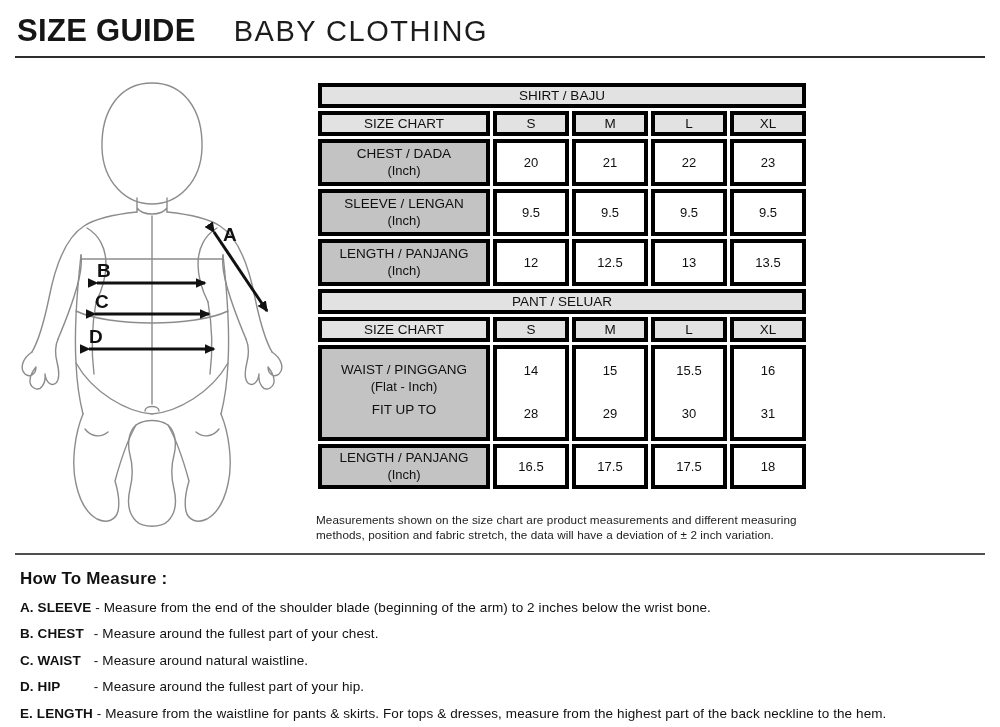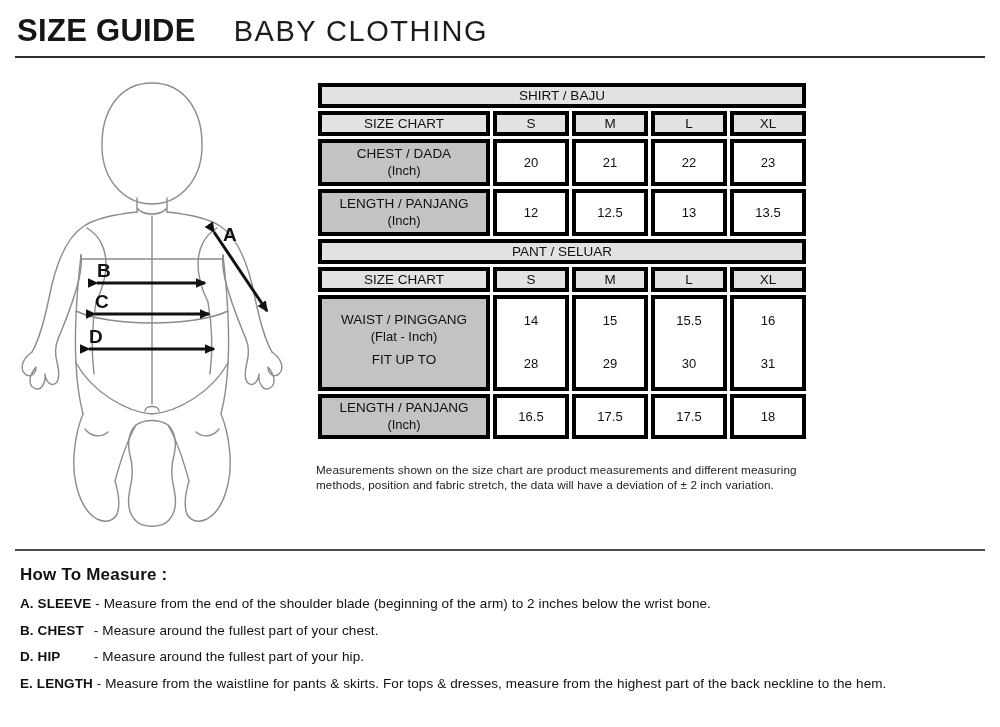--- a/index.html
+++ b/index.html
@@ -133,20 +133,30 @@
             <div>CHEST / DADA</div>
             <div class="cell-sub">(Inch)</div>
           </td>
           <td>20</td>
           <td>21</td>
           <td>22</td>
           <td>23</td>
         </tr>
         <tr class="data-row">
           <td class="label-cell">
+            <div>SLEEVE / LENGAN</div>
+            <div class="cell-sub">(Inch)</div>
+          </td>
+          <td>9.5</td>
+          <td>9.5</td>
+          <td>9.5</td>
+          <td>9.5</td>
+        </tr>
+        <tr class="data-row">
+          <td class="label-cell">
             <div>LENGTH / PANJANG</div>
             <div class="cell-sub">(Inch)</div>
           </td>
           <td>12</td>
           <td>12.5</td>
           <td>13</td>
           <td>13.5</td>
         </tr>
 
         <tr class="section-row">
@@ -217,20 +227,24 @@
   <div class="howto-title">How To Measure :</div>
   <div class="howto-item">
     <span class="howto-label">A. SLEEVE</span>
     <span>- Measure from the end of the shoulder blade (beginning of the arm) to 2 inches below the wrist bone.</span>
   </div>
   <div class="howto-item">
     <span class="howto-label">B. CHEST</span>
     <span>- Measure around the fullest part of your chest.</span>
   </div>
   <div class="howto-item">
+    <span class="howto-label">C. WAIST</span>
+    <span>- Measure around natural waistline.</span>
+  </div>
+  <div class="howto-item">
     <span class="howto-label">D. HIP</span>
     <span>- Measure around the fullest part of your hip.</span>
   </div>
   <div class="howto-item">
     <span class="howto-label">E. LENGTH</span>
     <span>- Measure from the waistline for pants &amp; skirts. For tops &amp; dresses, measure from the highest part of the back neckline to the hem.</span>
   </div>
 </div>
 
 </body></html>

